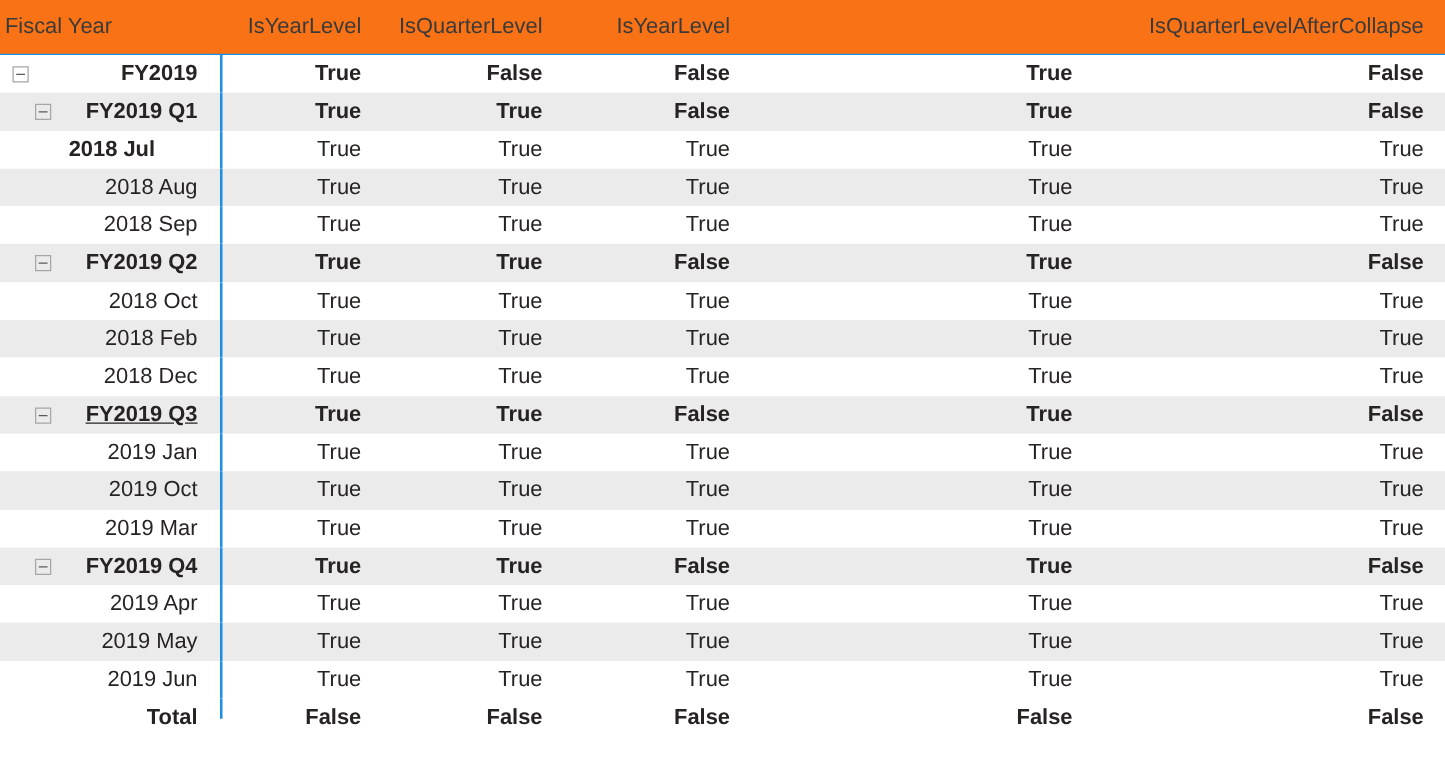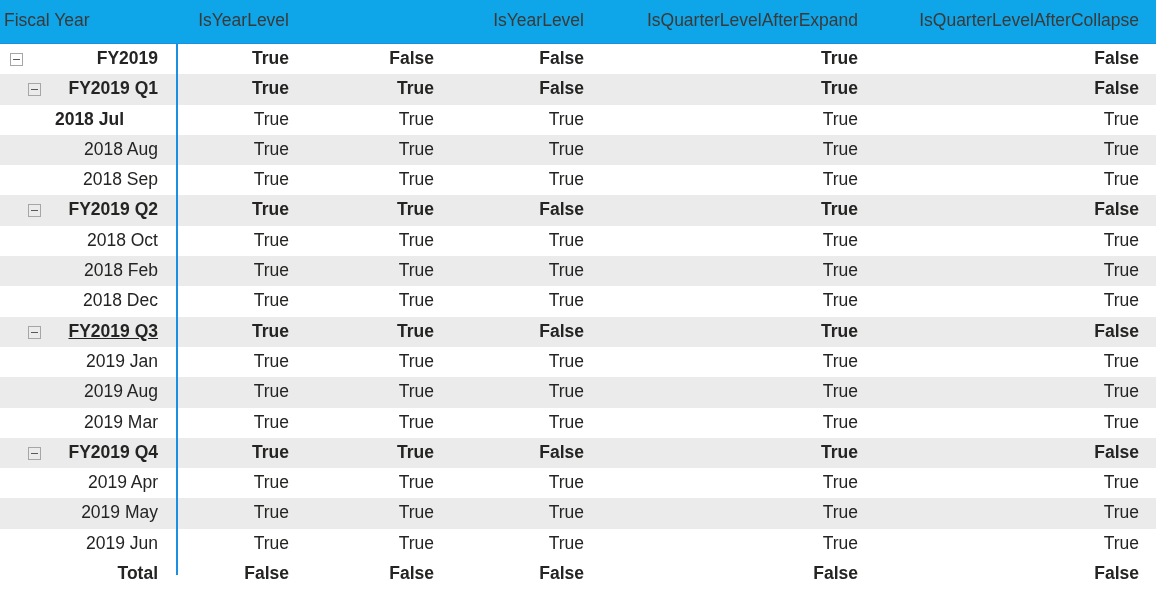--- a/index.html
+++ b/index.html
@@ -21,21 +21,21 @@
     width: 1156px;
     height: 611px;
     background: #ffffff;
   }
 
   
   .hdr-row {
     position: relative;
     height: 44px;
     width: 1156px;
-    background: #0ea5e9;
+    background: #f97316;
   }
   .hdr-cell {
     position: absolute;
     top: 0;
     height: 44px;
     line-height: 40px;
     font-size: 17.5px;
     font-weight: 400;
     color: #3b3a39;
     white-space: nowrap;
@@ -112,22 +112,22 @@
 </style>
 </head>
 <body>
 
 <div id="matrix">
 
   <div class="hdr-row">
     <div class="hdr-underline"></div>
   <div class="hdr-cell left" style="left: 4px;">Fiscal Year</div>
       <div class="hdr-cell right" style="right: 867px;">IsYearLevel</div>
+      <div class="hdr-cell right" style="right: 722px;">IsQuarterLevel</div>
       <div class="hdr-cell right" style="right: 572px;">IsYearLevel</div>
-      <div class="hdr-cell right" style="right: 298px;">IsQuarterLevelAfterExpand</div>
       <div class="hdr-cell right" style="right: 17px;">IsQuarterLevelAfterCollapse</div>
     </div>
 
   <div class="body-rows">
       <div class="row bold">
         <div class="row-divider"></div>
         <div class="toggle" style="left: 10px;"></div>
         <div class="cell label" style="right: 998px;">FY2019</div>
         <div class="cell" style="right: 867px;">True</div>
         <div class="cell" style="right: 722px;">False</div>
@@ -223,21 +223,21 @@
         <div class="row-divider"></div>
         <div class="cell label" style="right: 998px;">2019 Jan</div>
         <div class="cell" style="right: 867px;">True</div>
         <div class="cell" style="right: 722px;">True</div>
         <div class="cell" style="right: 572px;">True</div>
         <div class="cell" style="right: 298px;">True</div>
         <div class="cell" style="right: 17px;">True</div>
       </div>
       <div class="row reg alt">
         <div class="row-divider"></div>
-        <div class="cell label" style="right: 998px;">2019 Aug</div>
+        <div class="cell label" style="right: 998px;">2019 Oct</div>
         <div class="cell" style="right: 867px;">True</div>
         <div class="cell" style="right: 722px;">True</div>
         <div class="cell" style="right: 572px;">True</div>
         <div class="cell" style="right: 298px;">True</div>
         <div class="cell" style="right: 17px;">True</div>
       </div>
       <div class="row reg">
         <div class="row-divider"></div>
         <div class="cell label" style="right: 998px;">2019 Mar</div>
         <div class="cell" style="right: 867px;">True</div>

